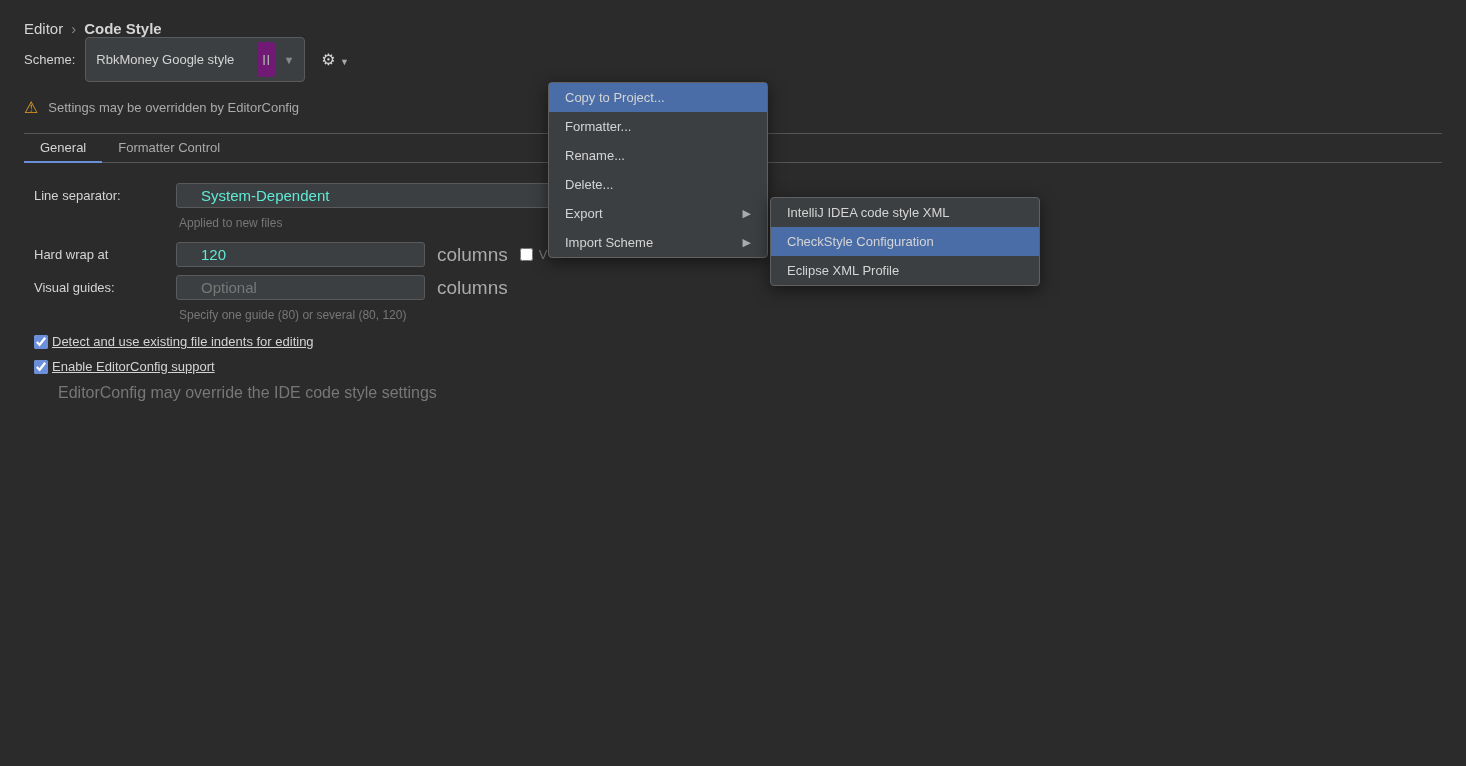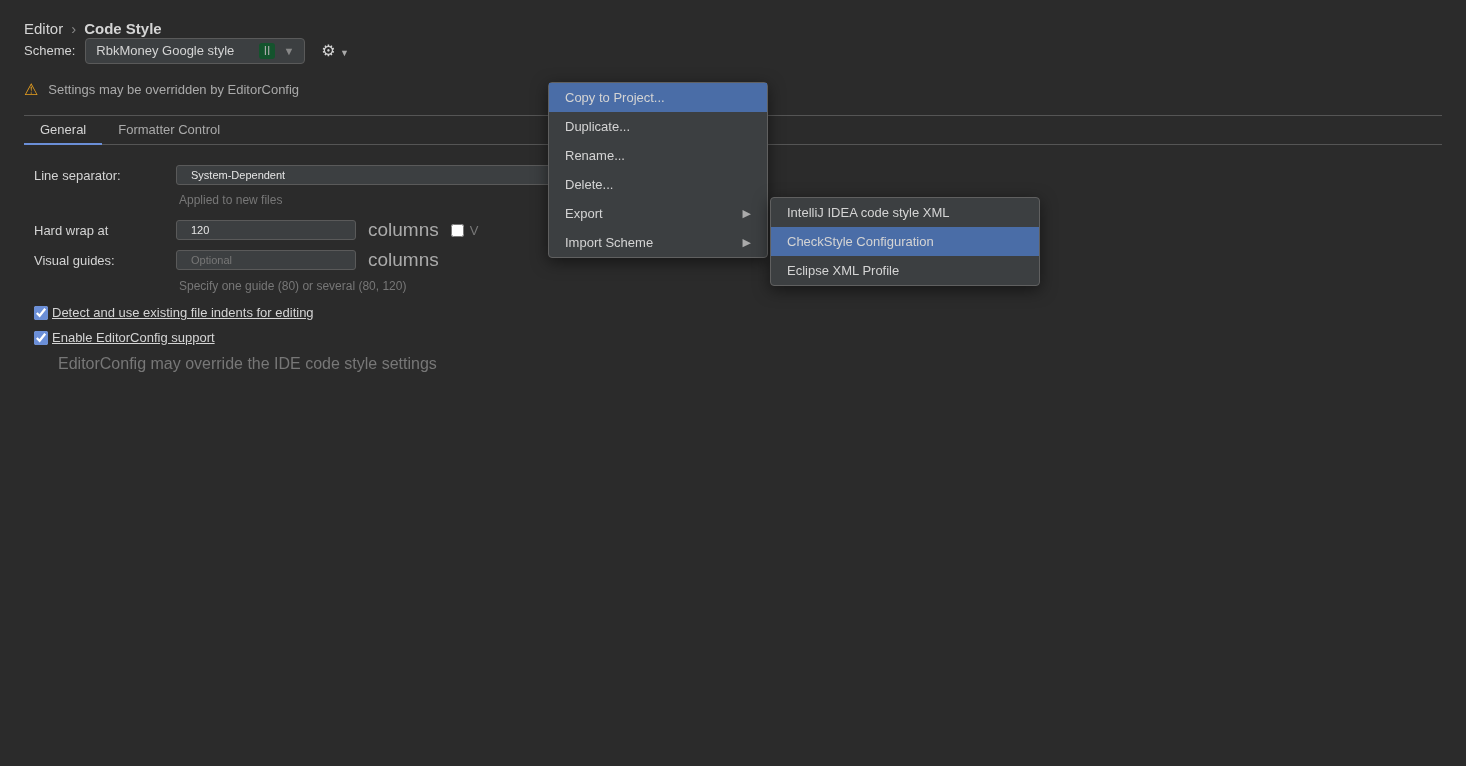--- a/index.html
+++ b/index.html
@@ -49,24 +49,24 @@
       display: flex;
       align-items: center;
       gap: 8px;
       cursor: pointer;
       min-width: 220px;
     }
     .scheme-dropdown .scheme-name {
       flex: 1;
     }
     .scheme-dropdown .badge {
-      background: #14532d;
+      background: #701a75;
       color: #aaa;
-      font-size: 12px;
-      padding: 1px 5px;
+      font-size: 15px;
+      padding: 9px 5px;
       border-radius: 3px;
     }
     .scheme-dropdown .arrow {
       color: #888;
       font-size: 11px;
     }
     .gear-btn {
       background: transparent;
       border: none;
       color: #d4d4d4;
@@ -117,23 +117,23 @@
     }
     .field-label {
       min-width: 130px;
       color: #d4d4d4;
       font-size: 13px;
     }
     .field-input {
       background: #3c3f41;
       border: 1px solid #5a5a5a;
       border-radius: 3px;
-      color: #e5e5e5;
-      padding: 3px 14px;
-      font-size: 11px;
+      color: #5eead4;
+      padding: 3px 24px;
+      font-size: 15px;
       min-width: 200px;
     }
     .field-input.wide { min-width: 380px; }
     .field-input.narrow { min-width: 180px; }
     .field-input::placeholder { color: #777; }
     .field-unit {
       color: #aaa;
       font-size: 19px;
     }
     .sub-label {
@@ -287,21 +287,21 @@
       <span class="checkbox-label">Enable EditorConfig support</span>
     </div>
     <div class="checkbox-sub">EditorConfig may override the IDE code style settings</div>
   </div>
 
   <div class="dropdown-menu">
     <div class="menu-item highlighted">
       <span>Copy to Project...</span>
     </div>
     <div class="menu-item">
-      <span>Duplicate...</span>
+      <span>Formatter...</span>
     </div>
     <div class="menu-item">
       <span>Rename...</span>
     </div>
     <div class="menu-item">
       <span>Delete...</span>
     </div>
     <div class="menu-item">
       <span>Export</span>
       <span class="submenu-arrow">▶</span>

